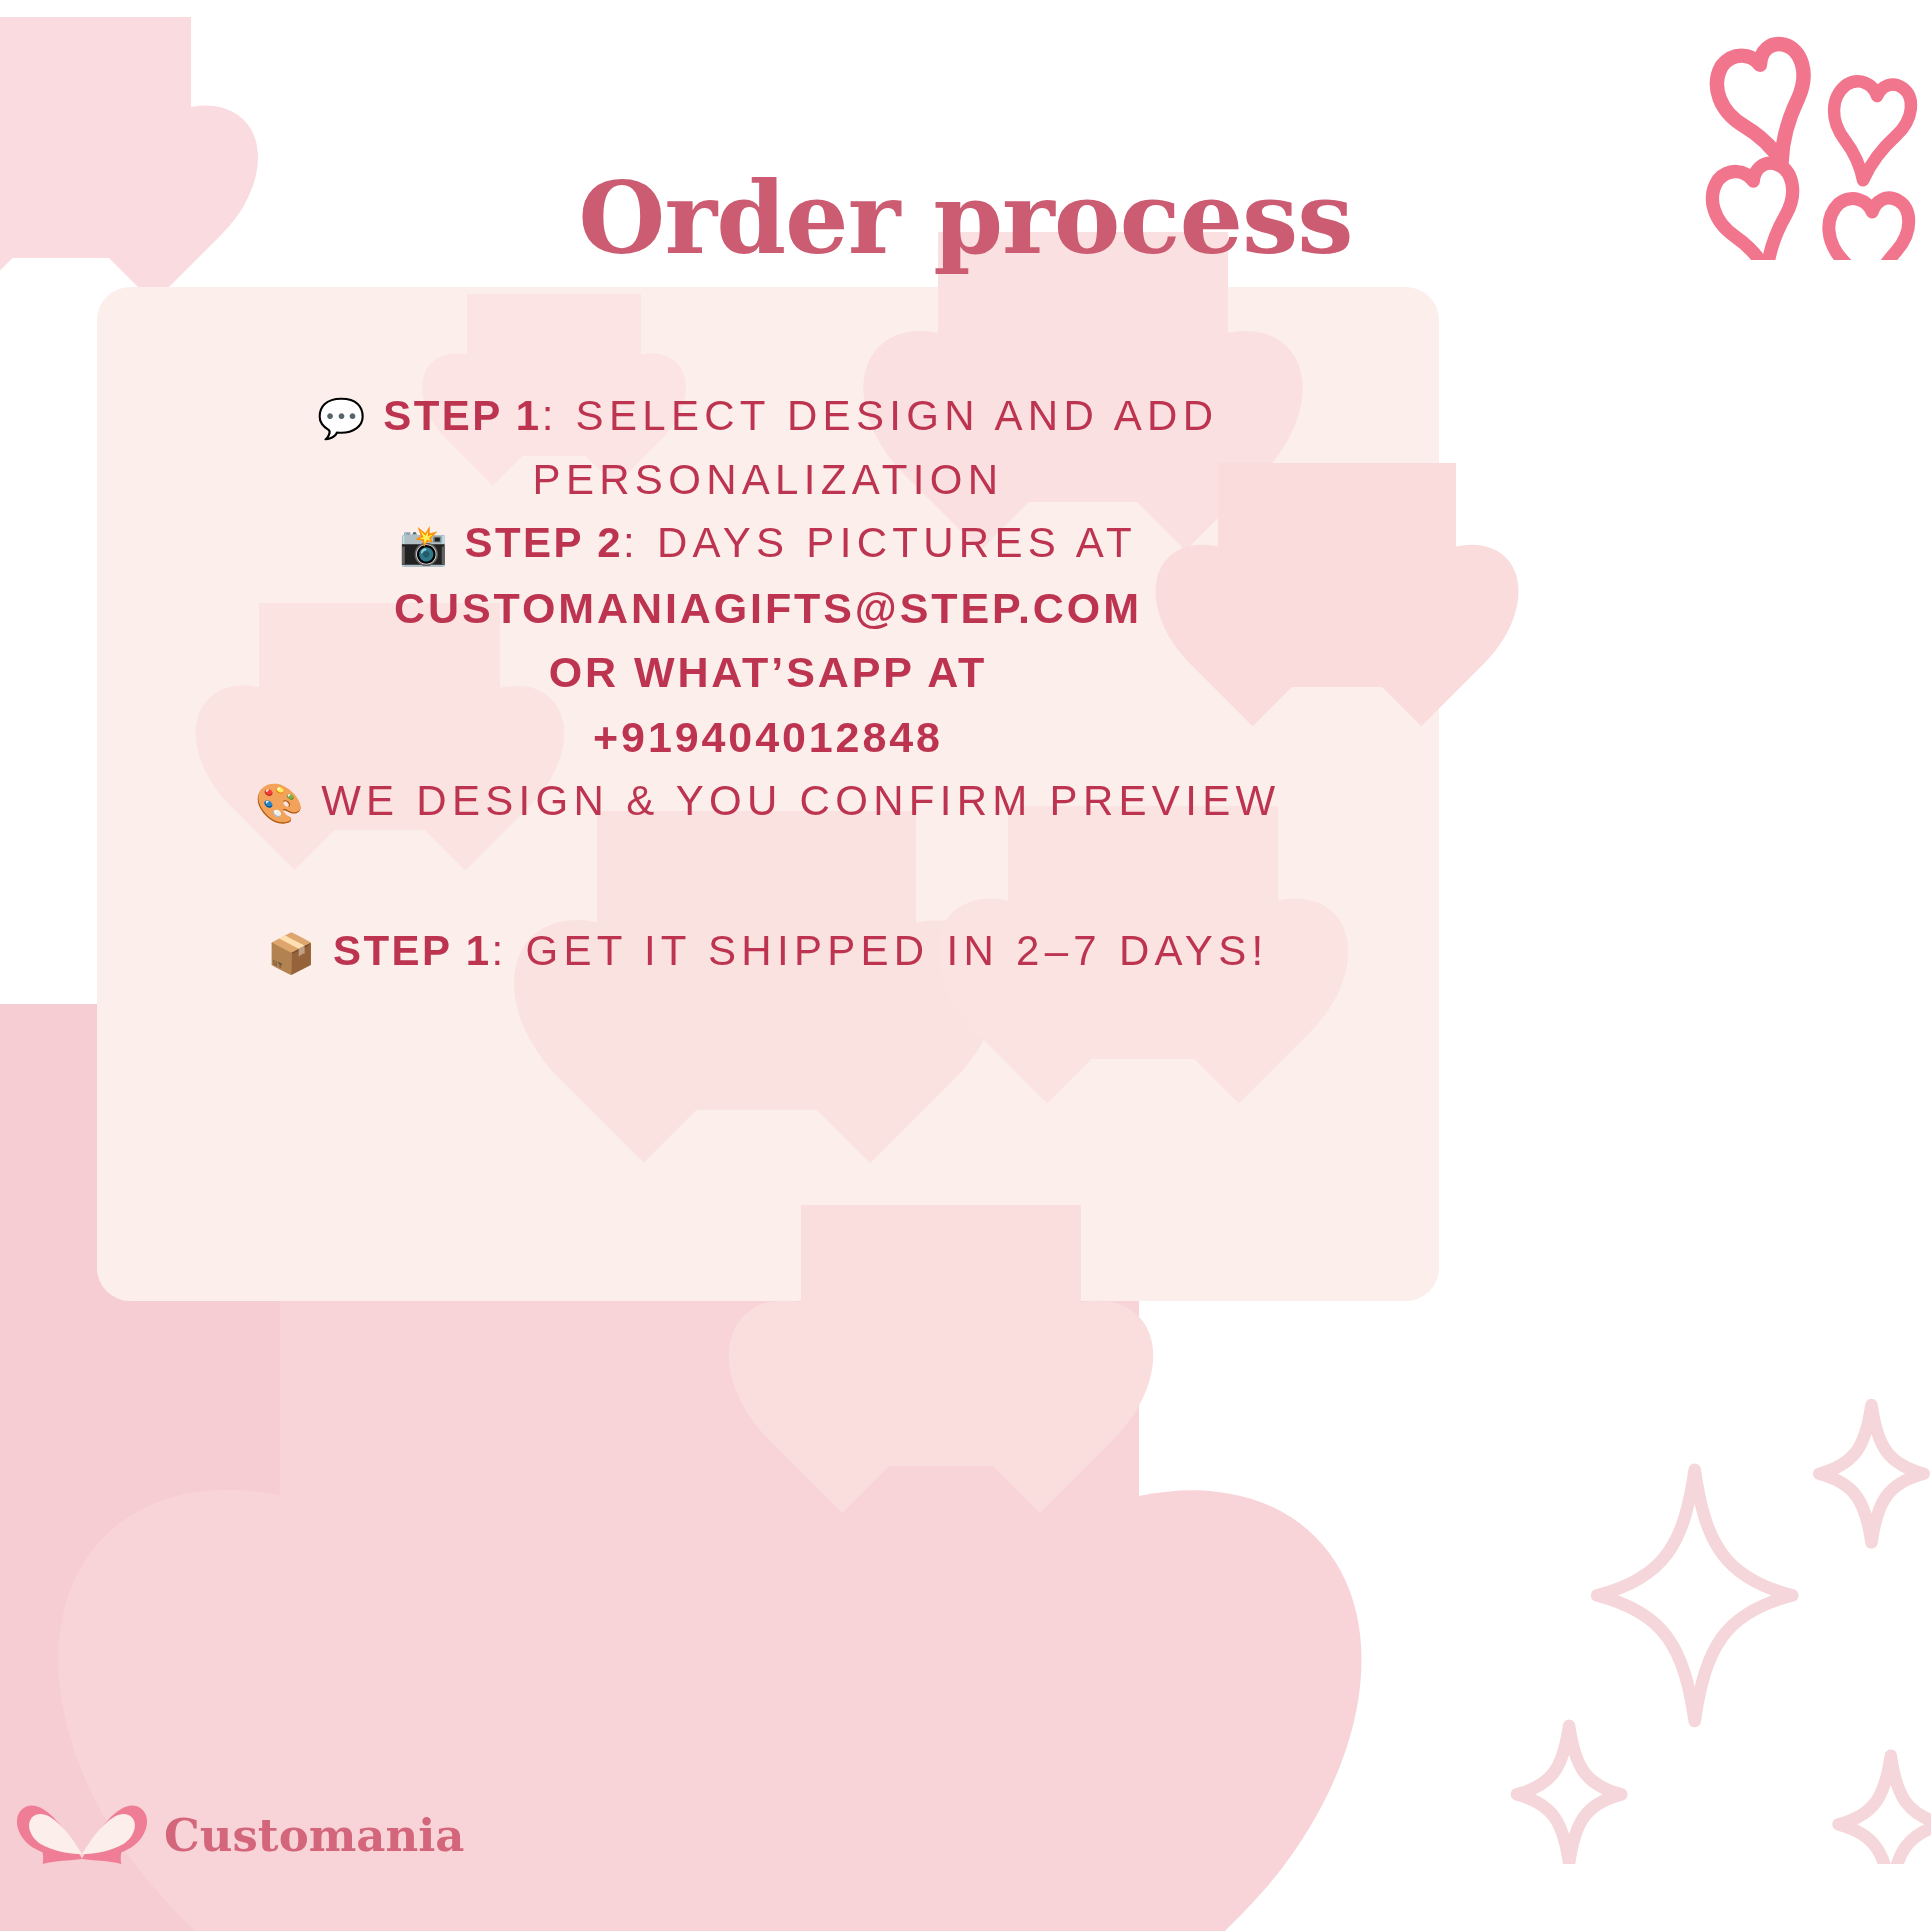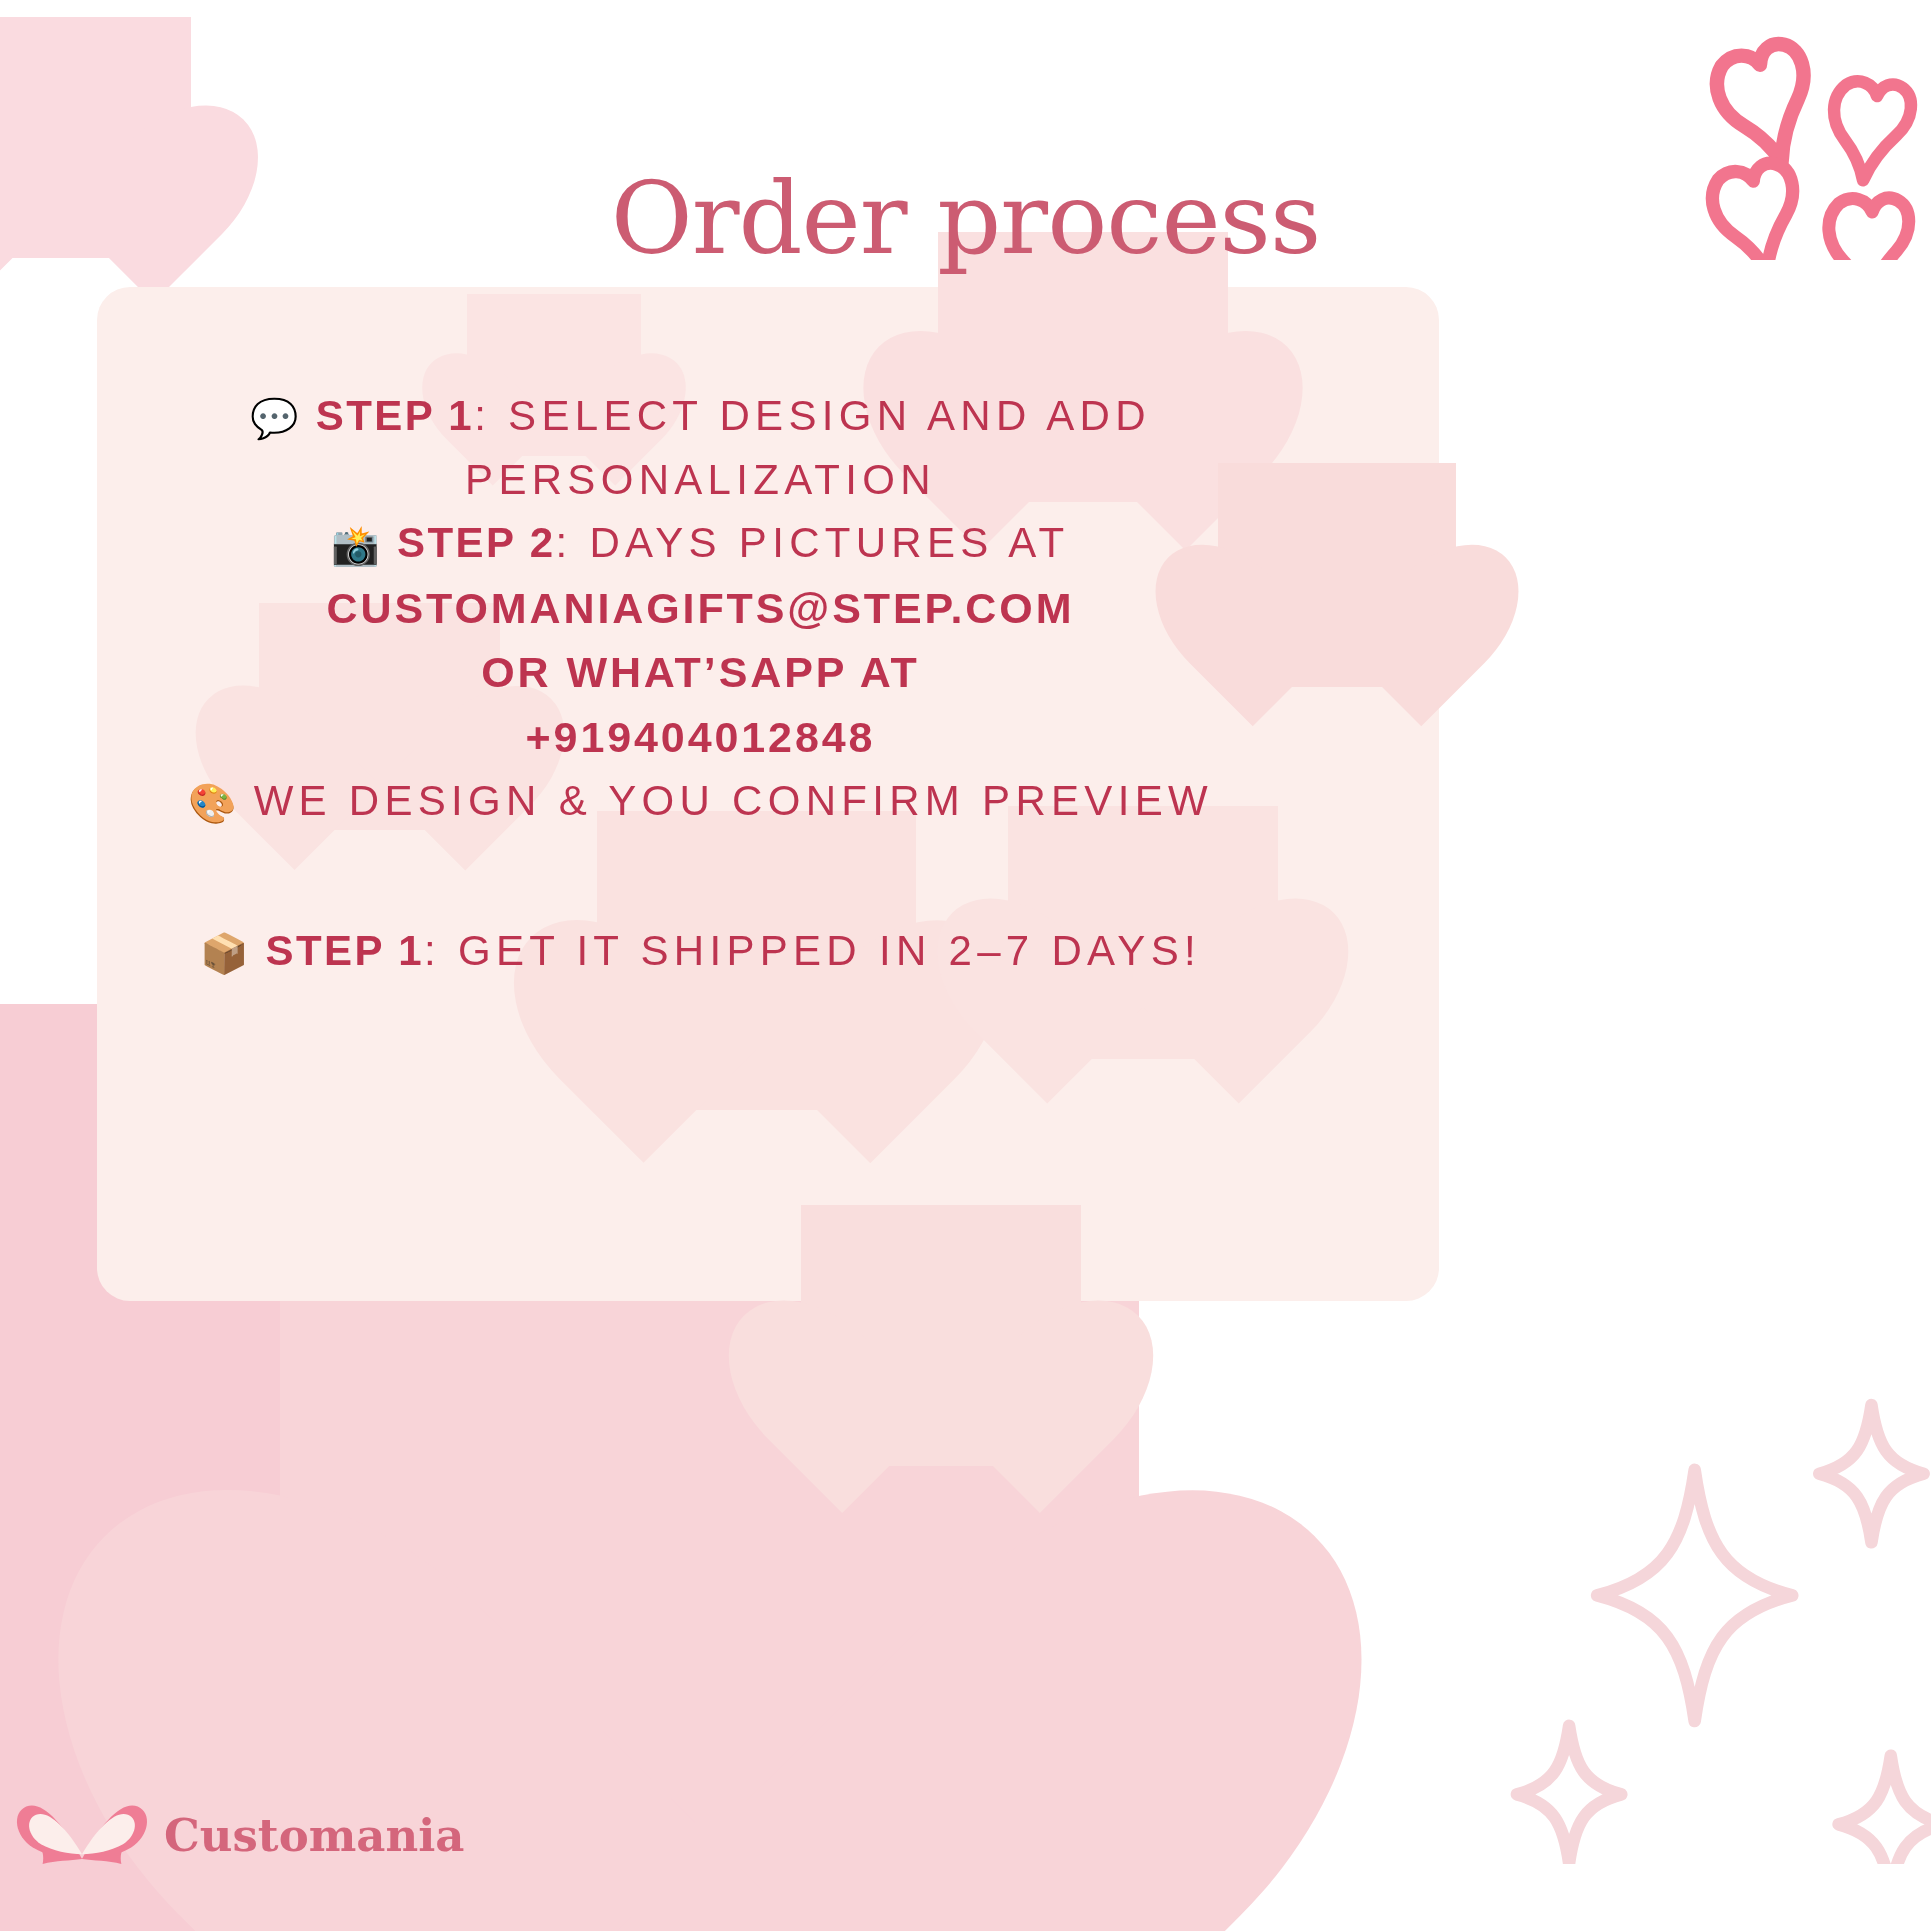--- a/index.html
+++ b/index.html
@@ -35,35 +35,35 @@
     background:#fceeeb;
     border-radius:33px;
     z-index:1;
   }
 
   
   .title{
     position:absolute;left:0;right:0;top:99px;
     text-align:center;
     font-family:"DejaVu Serif", serif;
-    font-weight:400;
+    font-weight:700;
     font-size:100px;
     letter-spacing:-1px;
     color:#cc5c72;
     z-index:7;
     line-height:1.05;
   }
 
   
   .content{
     position:absolute;
     left:97px;top:287px;width:1342px;height:1014px;
     z-index:7;
     display:flex;flex-direction:column;
-    align-items:flex-start;justify-content:flex-start;
+    align-items:center;justify-content:flex-start;
     padding-top:97px;
     box-sizing:border-box;
   }
   .line{
     width:1207px;
     text-align:center;
     color:#bd3450;
     font-family:"Liberation Sans", sans-serif;
     font-size:42px;
     font-weight:400;

